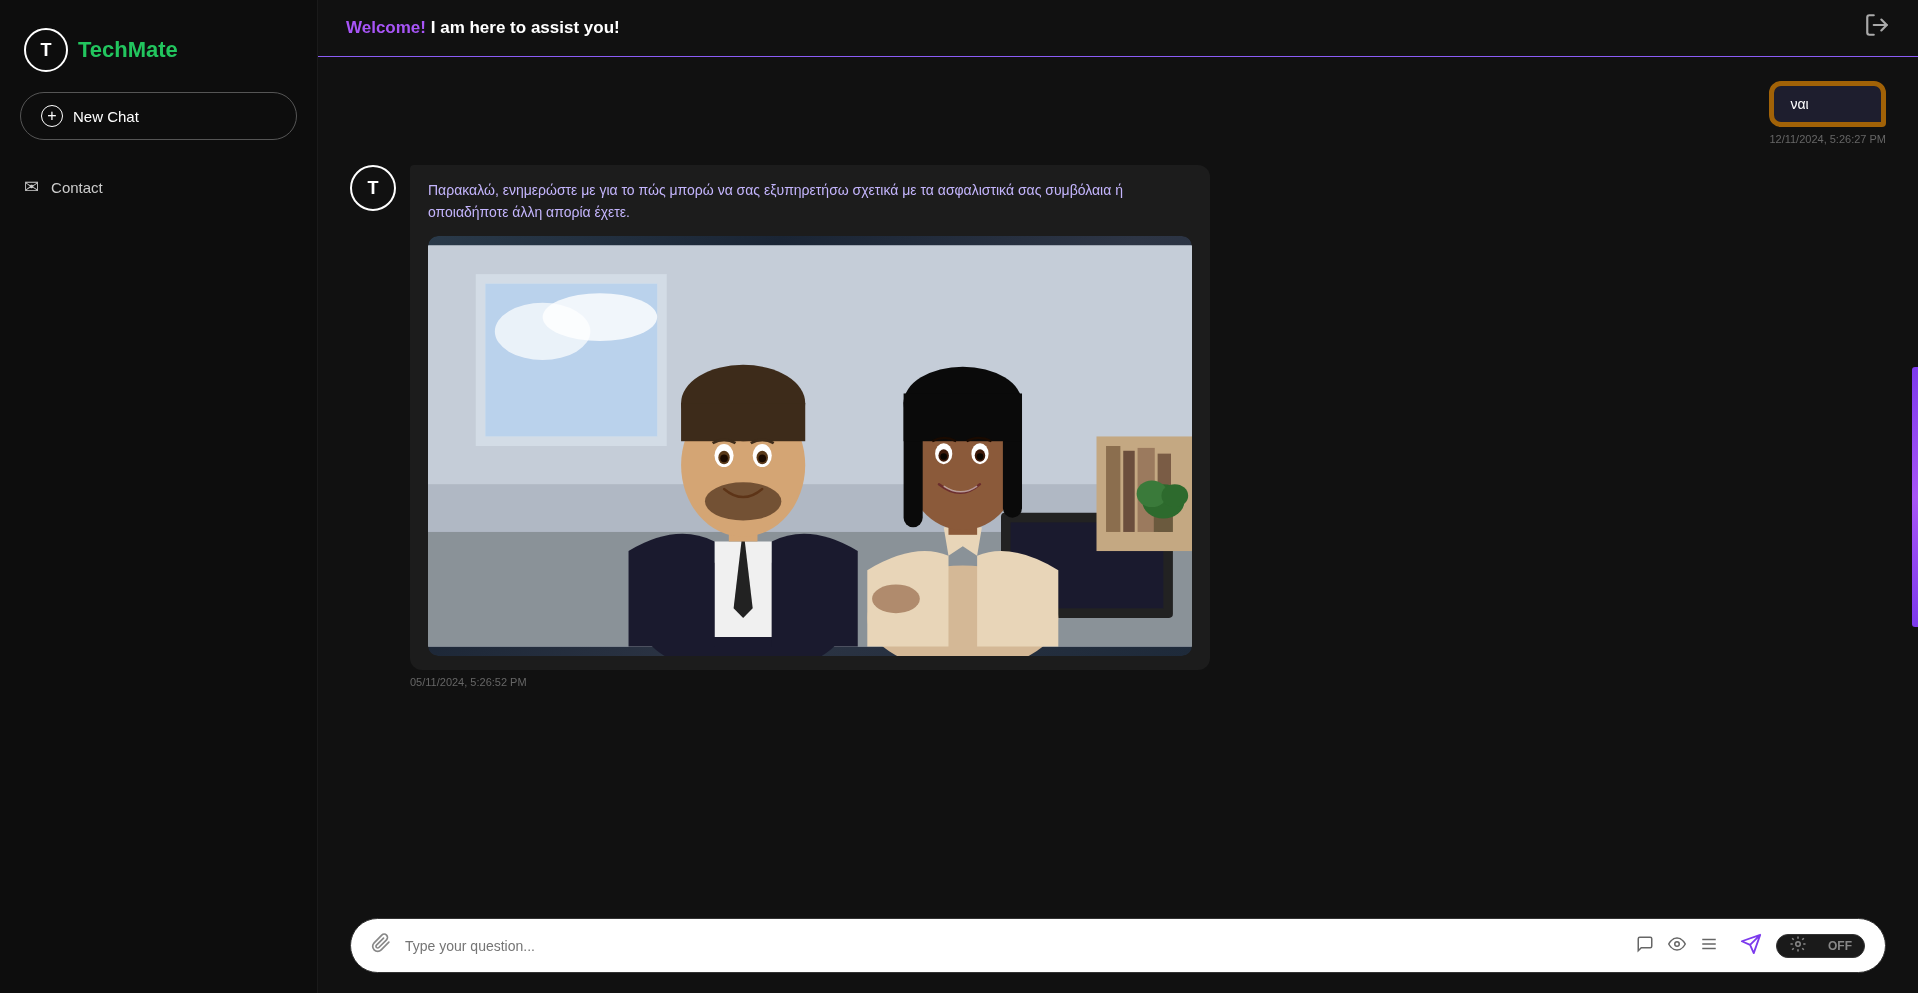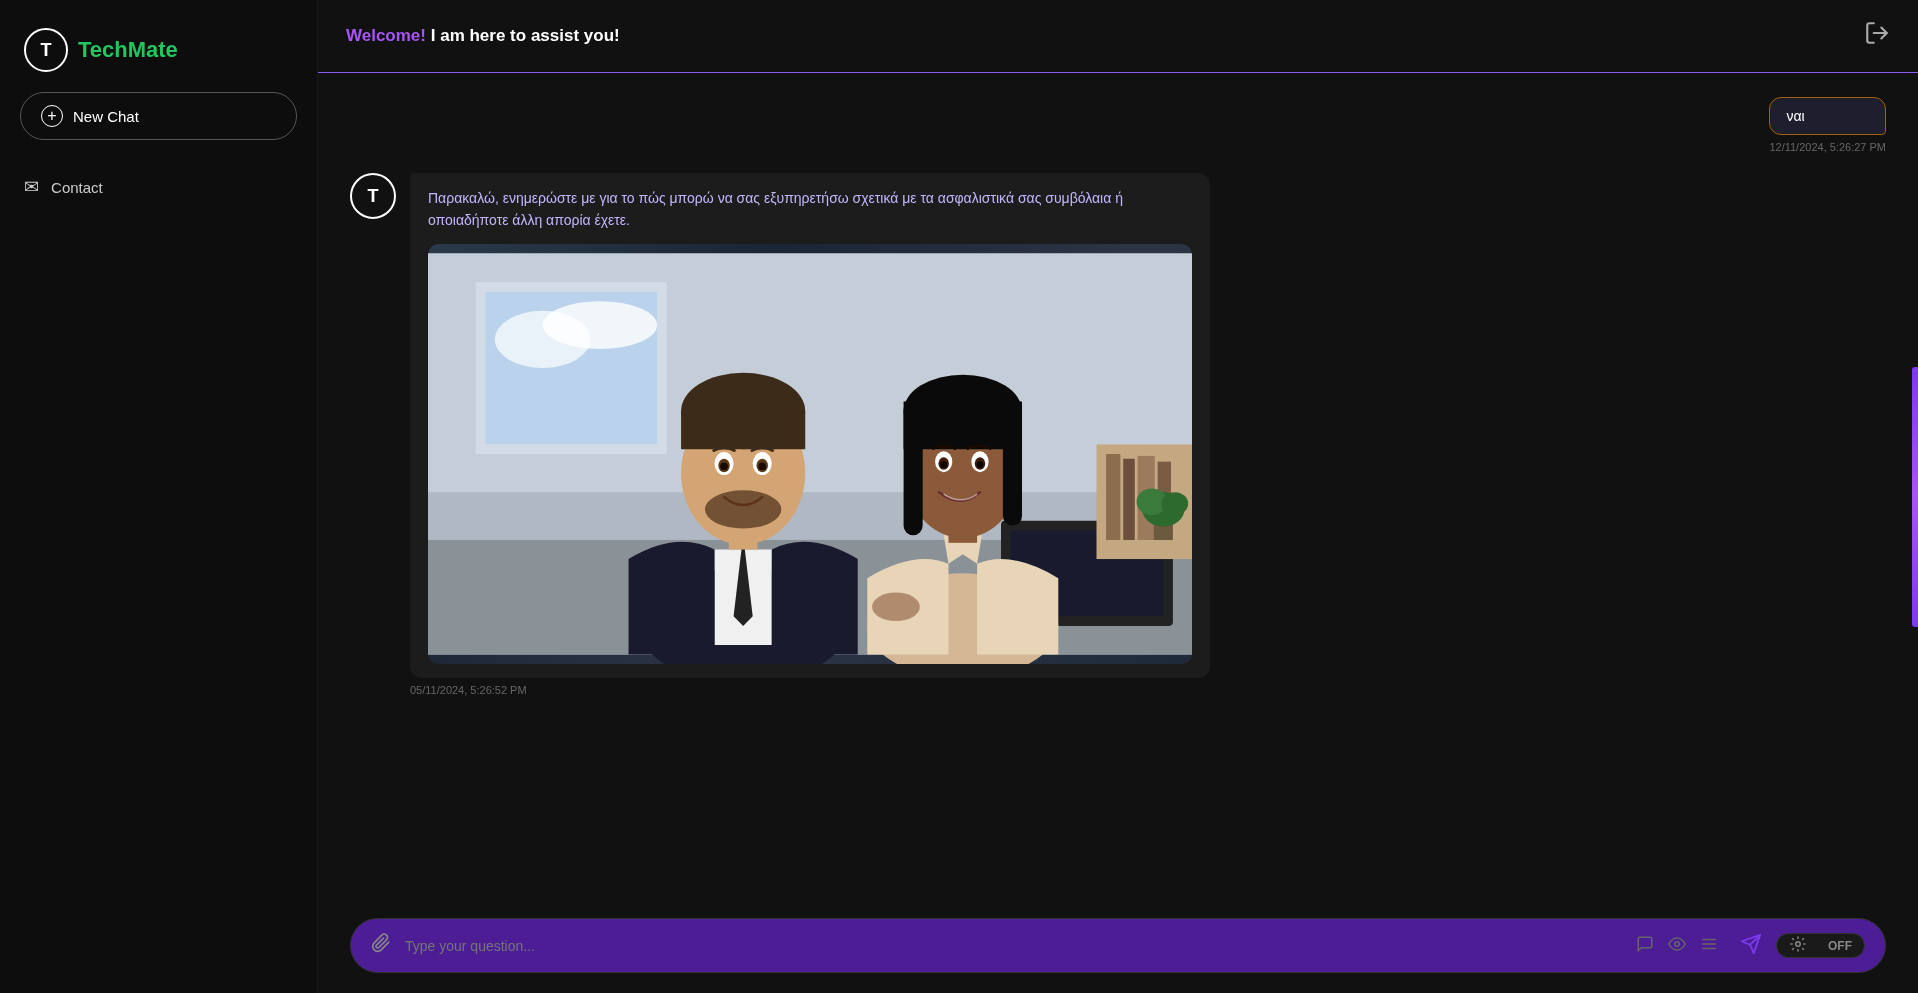--- a/index.html
+++ b/index.html
@@ -119,21 +119,21 @@
     #main {
       flex: 1;
       display: flex;
       flex-direction: column;
       background: #111;
       position: relative;
     }
 
     
     #chat-header {
-      padding: 20px 28px;
+      padding: 12px 28px;
       border-bottom: 1.5px solid #8b5cf6;
       display: flex;
       align-items: center;
       justify-content: space-between;
       background: #111;
     }
 
     #header-welcome {
       font-size: 17px;
     }
@@ -167,21 +167,21 @@
 
     
     .user-message-wrapper {
       display: flex;
       justify-content: flex-end;
       margin-bottom: 4px;
     }
 
     .user-message-bubble {
       background: #1e1e2e;
-      border: 1px solid #a16207;
+      border: 5px solid #a16207;
       border-radius: 12px 12px 4px 12px;
       padding: 10px 16px;
       font-size: 14px;
       color: #fff;
       max-width: 300px;
     }
 
     .user-message-time {
       font-size: 11px;
       color: #666;
@@ -252,25 +252,26 @@
       justify-content: center;
     }
 
     
     #input-area {
       padding: 14px 32px 20px;
       background: #111;
     }
 
     #input-box {
-      background: #4c1d95;
+      background: #ffffff;
       border: 1.5px solid #333;
       border-radius: 30px;
       padding: 14px 20px;
       display: flex;
+      align-items: center;
       gap: 14px;
     }
 
     #attach-icon {
       font-size: 18px;
       color: #888;
       cursor: pointer;
       flex-shrink: 0;
     }
 

